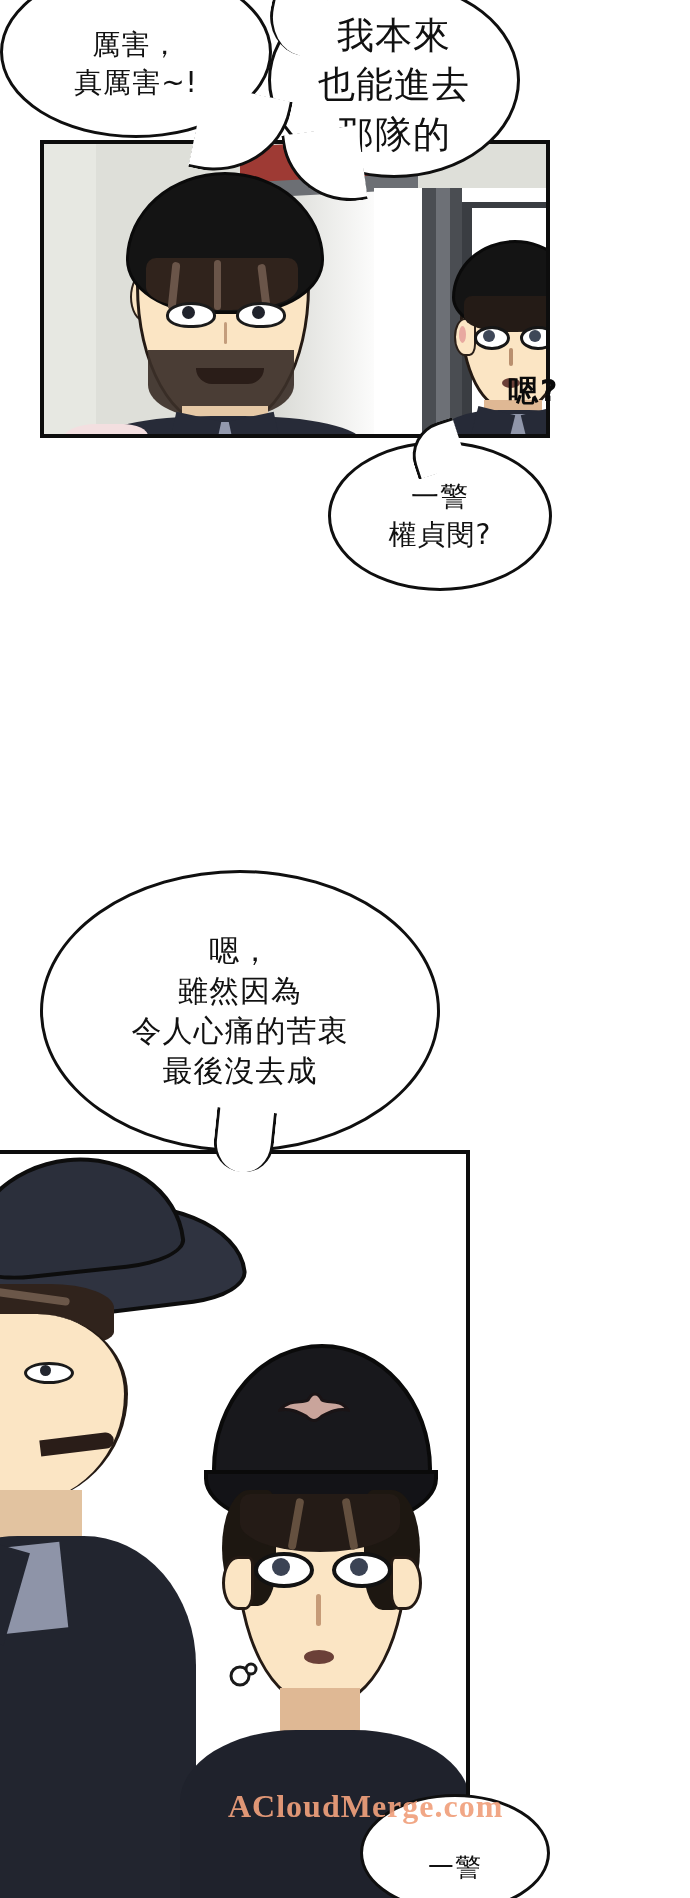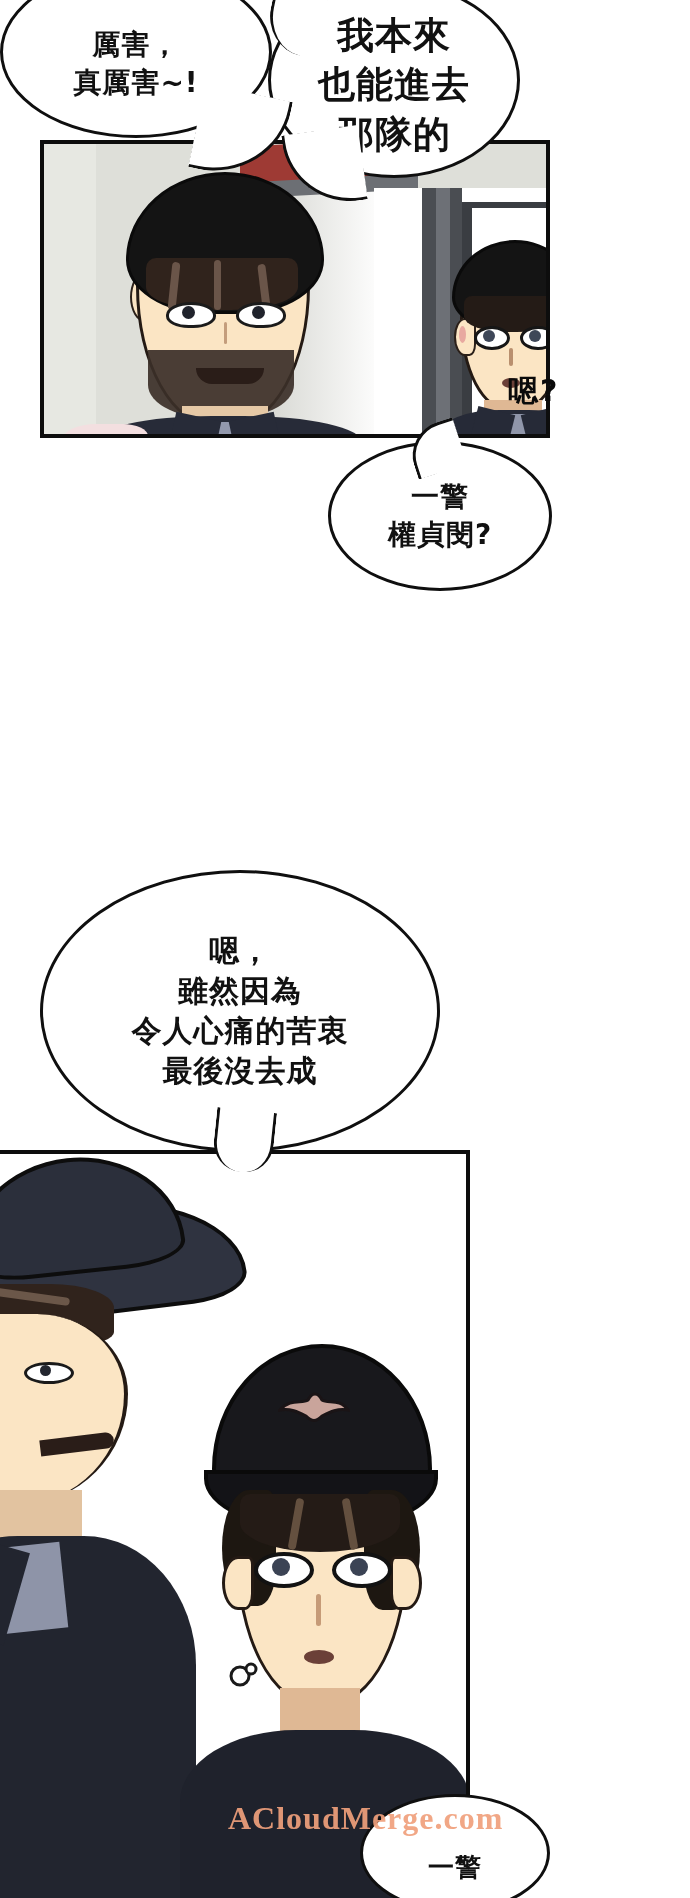--- a/index.html
+++ b/index.html
@@ -27,21 +27,21 @@
     box-sizing: border-box;
     display: flex;
     align-items: center;
     justify-content: center;
     text-align: center;
     color: #111111;
     z-index: 40;
   }
   .bubble .btext {
     font-family: "DejaVu Sans", "Liberation Sans", sans-serif;
-    font-weight: 700;
+    font-weight: 400;
     line-height: 1.34;
     white-space: pre-line;
     letter-spacing: 1px;
   }
 
   .tail {
     position: absolute;
     background: #ffffff;
     z-index: 41;
   }
@@ -281,16 +281,16 @@
       </svg>
     </div>
   </div>
 
 
   <div class="bubble" style="left:360px; top:1794px; width:190px; height:118px; border-radius:50%;">
     <div class="btext" style="font-size:26px; padding-top:28px;">一警</div>
   </div>
 
   <div class="watermark" style="left:228px; top:1784px; width:462px;">
-    <div class="wm-line2" style="font-size:32px; color:#f0a07c; opacity:.92; margin-top:16px;">ACloudMerge.com</div>
+    <div class="wm-line2" style="font-size:32px; color:#f0a07c; opacity:.92; margin-top:4px;">ACloudMerge.com</div>
   </div>
 
 </div>
 
 </body></html>

